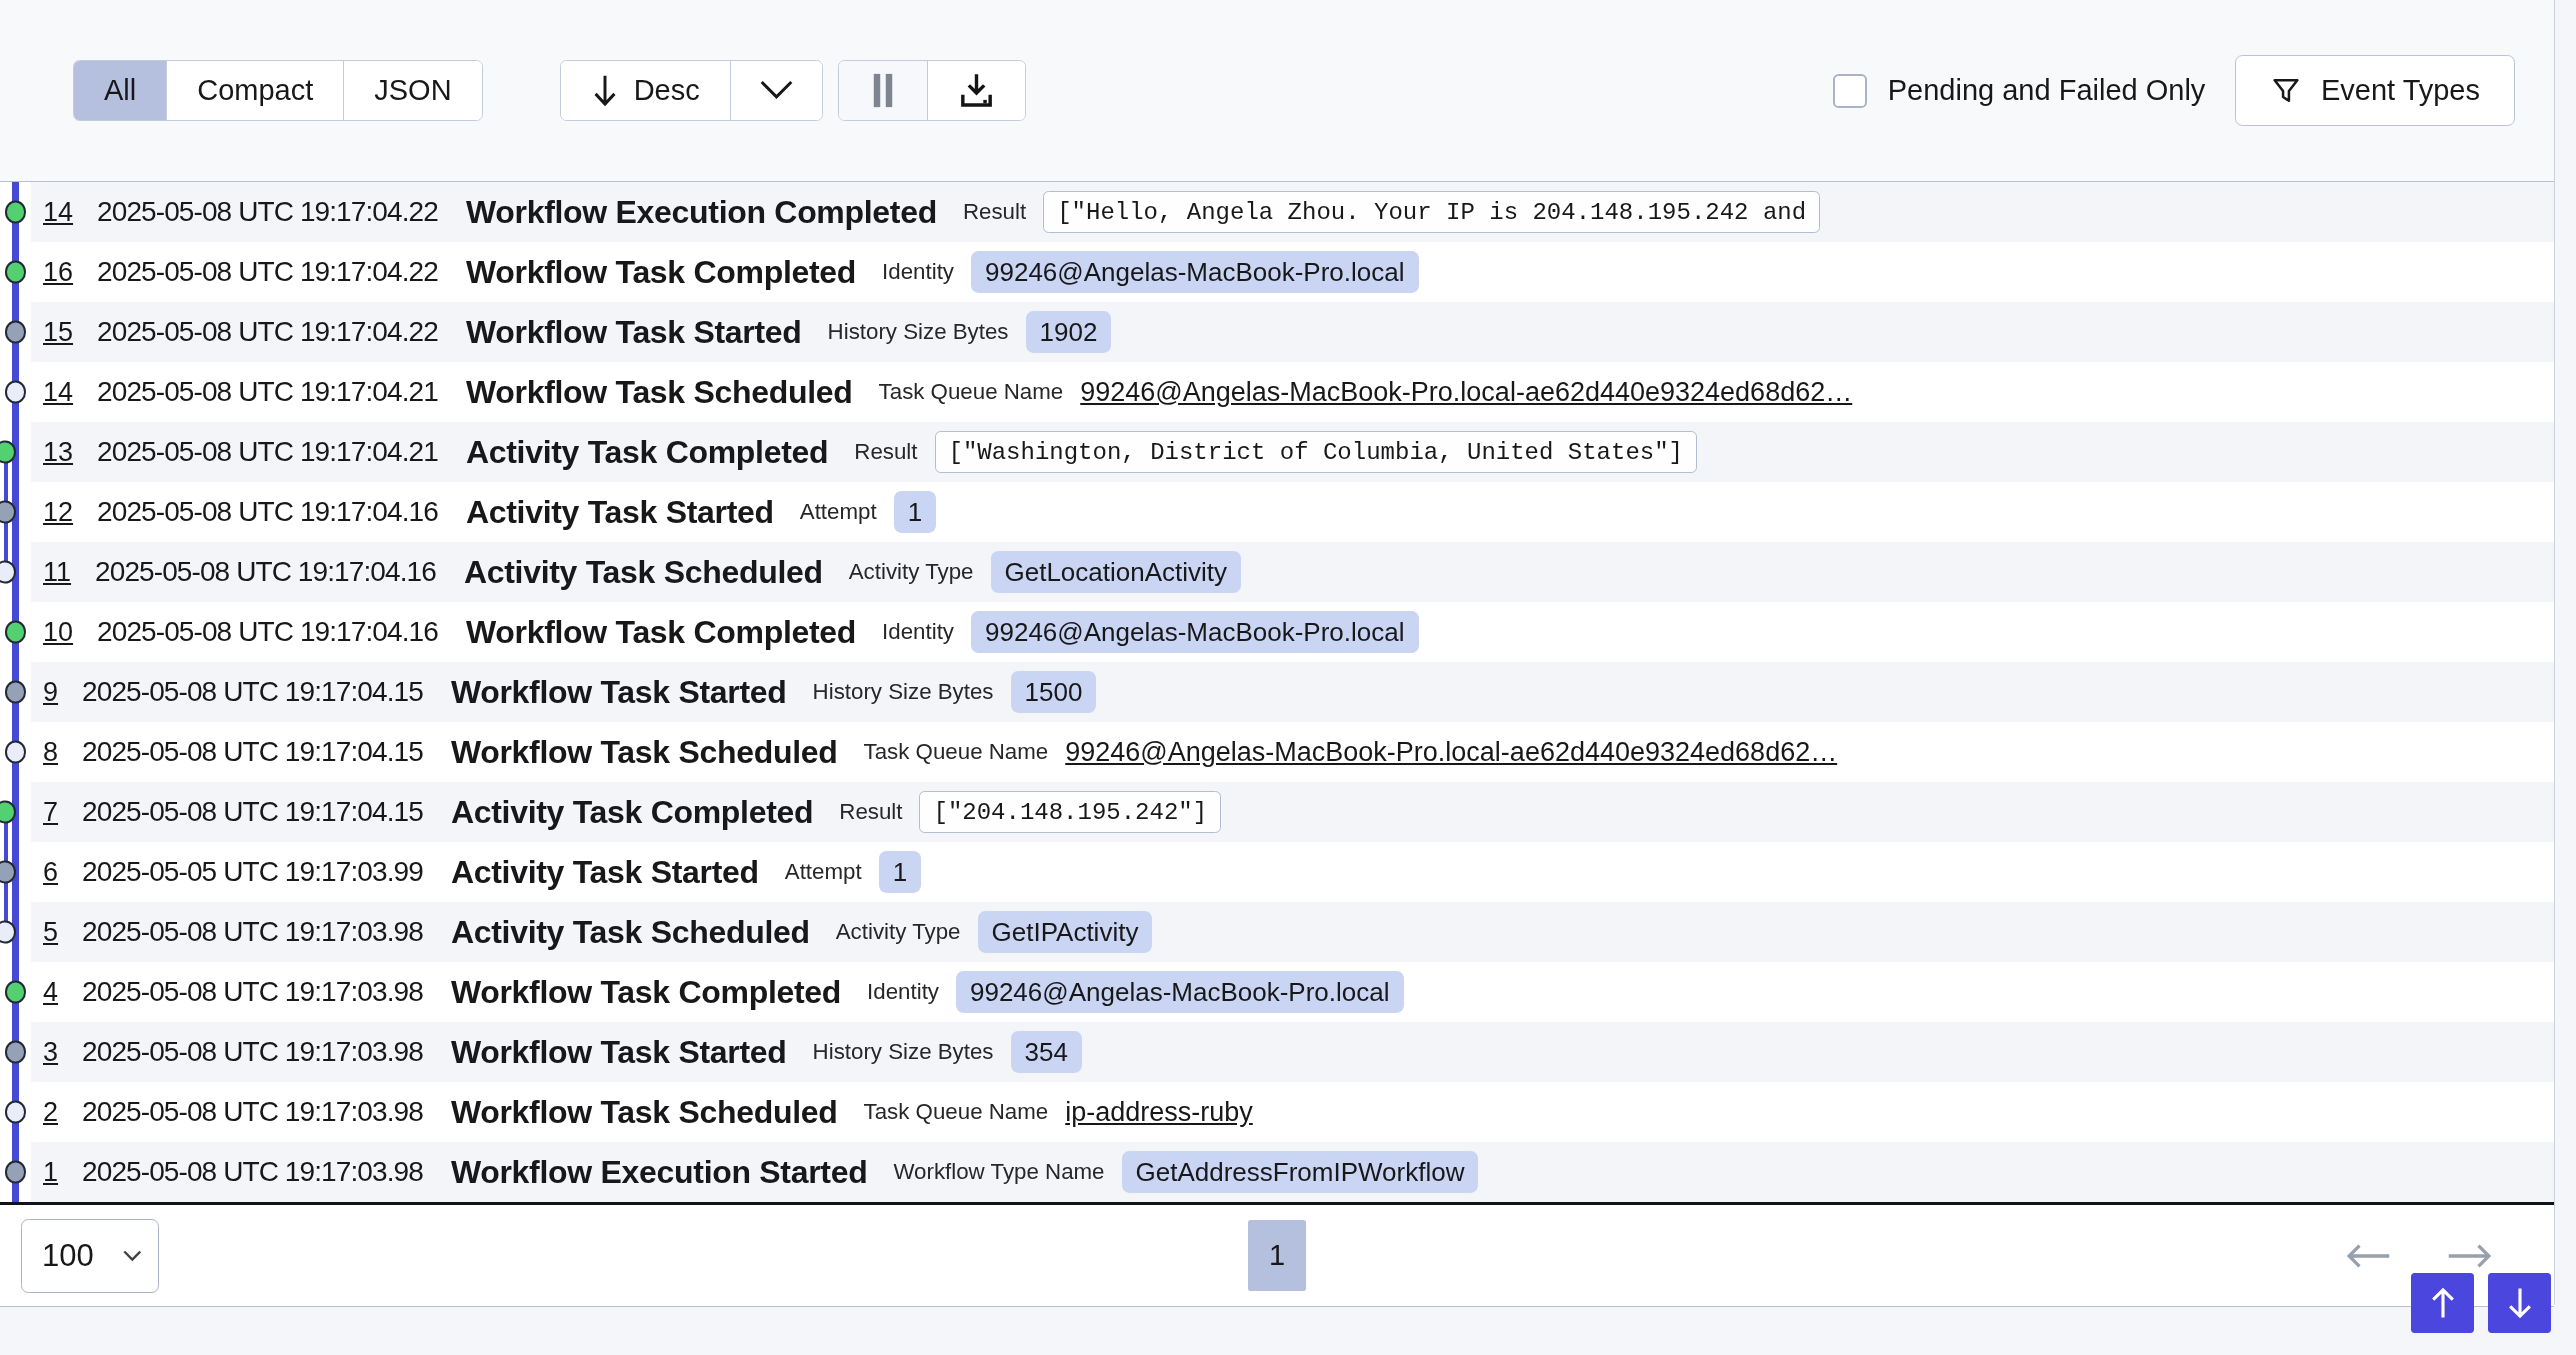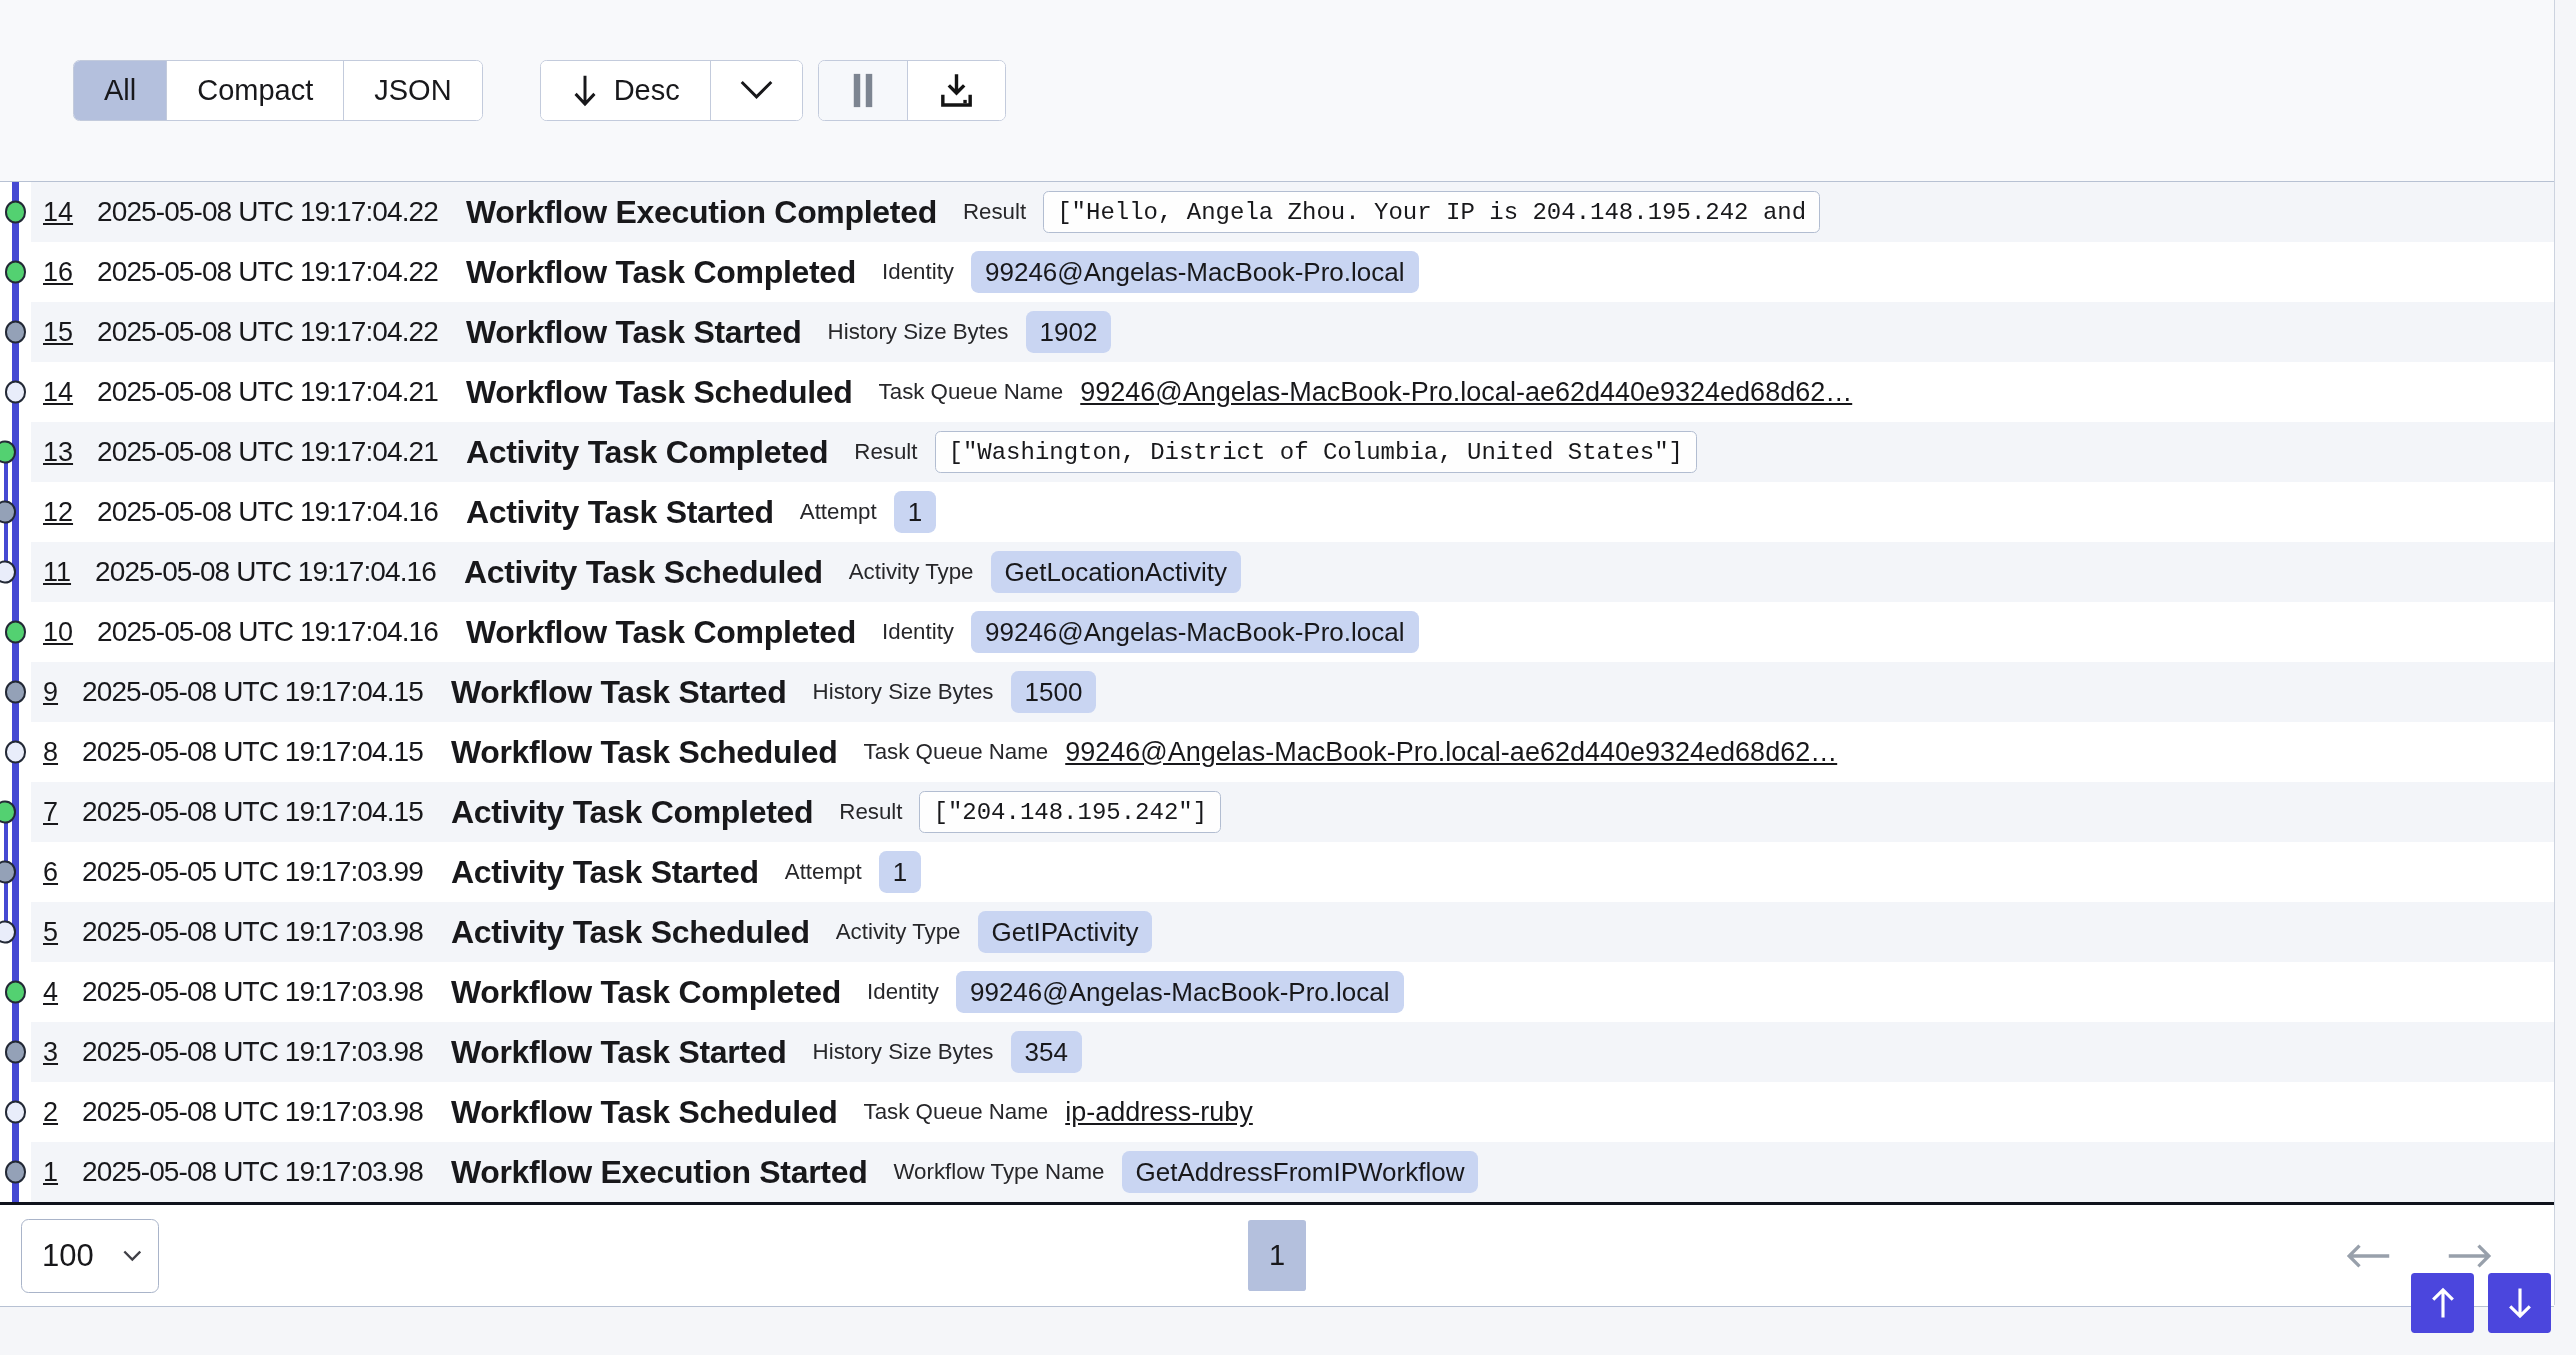--- a/index.html
+++ b/index.html
@@ -26,21 +26,21 @@
   }
   .seg-group { display:inline-flex; height:61px; border-radius:6.5px; overflow:hidden;
     border:1.9px solid #c3cbdc; background:#fff; }
   .seg {
     display:flex; align-items:center; justify-content:center;
     padding:0 30px; font-size:29px; background:#fff; border:none; cursor:pointer;
     border-right:1.9px solid #c3cbdc; color:#18181b; font-family:inherit; gap:15px;
   }
   .seg:last-child { border-right:none; }
   .seg.selected { background:var(--selected-bg,#b4c0dd); }
-  .sort-group { margin-left:57px; }
+  .sort-group { margin-left:77px; }
   .io-group { margin-left:15px; }
   .seg.pause { background:#f6f8fb; padding:0 32px; }
   .seg.icon-only { padding:0 28px; }
   .toolbar-right { margin-left:auto; display:flex; align-items:center; }
   .chk { display:flex; align-items:center; cursor:pointer; }
   .chk-box { width:34px; height:34px; border:2.8px solid #a9b4c9; border-radius:5.6px; background:#fff; }
   .chk-label { font-size:29px; margin-left:20.5px; }
   .evt-types {
     margin-left:30px; height:71px; padding:0 34px;
     display:flex; align-items:center; gap:18.6px;
@@ -134,20 +134,34 @@
         <span>
           <svg width="41" height="41" viewBox="0 0 24 24" fill="none" stroke="#141414" stroke-width="2">
             <path d="M12 2.5v10.5M7.5 9l4.5 4.5L16.5 9"></path>
             <path d="M4 14.5v6h16v-6"></path>
             <rect x="16" y="17.5" width="2" height="2" fill="#141414" stroke="none"></rect>
           </svg>
         </span>
       </button>
     </div>
 
+    <div class="toolbar-right">
+      <label class="chk">
+        <span class="chk-box"></span>
+        <span class="chk-label">Pending and Failed Only</span>
+      </label>
+      <button class="evt-types">
+        <span>
+          <svg width="32" height="32" viewBox="0 0 24 24" fill="none" stroke="#18181b" stroke-width="1.9" stroke-linejoin="round">
+            <path d="M3.5 4h17l-6.3 8v7.3l-4.4-2.8V12L3.5 4z"></path>
+          </svg>
+        </span>
+        <span>Event Types</span>
+      </button>
+    </div>
   </header>
 
   <main class="table" id="event-table">
     <div class="timeline-main"></div>
   <div class="row striped">
     <span class="dot green"></span>
     <a class="ev-id">14</a>
     <span class="ev-time">2025-05-08 UTC 19:17:04.22</span>
     <span class="ev-name">Workflow Execution Completed</span>
     <span class="ev-label">Result</span>

